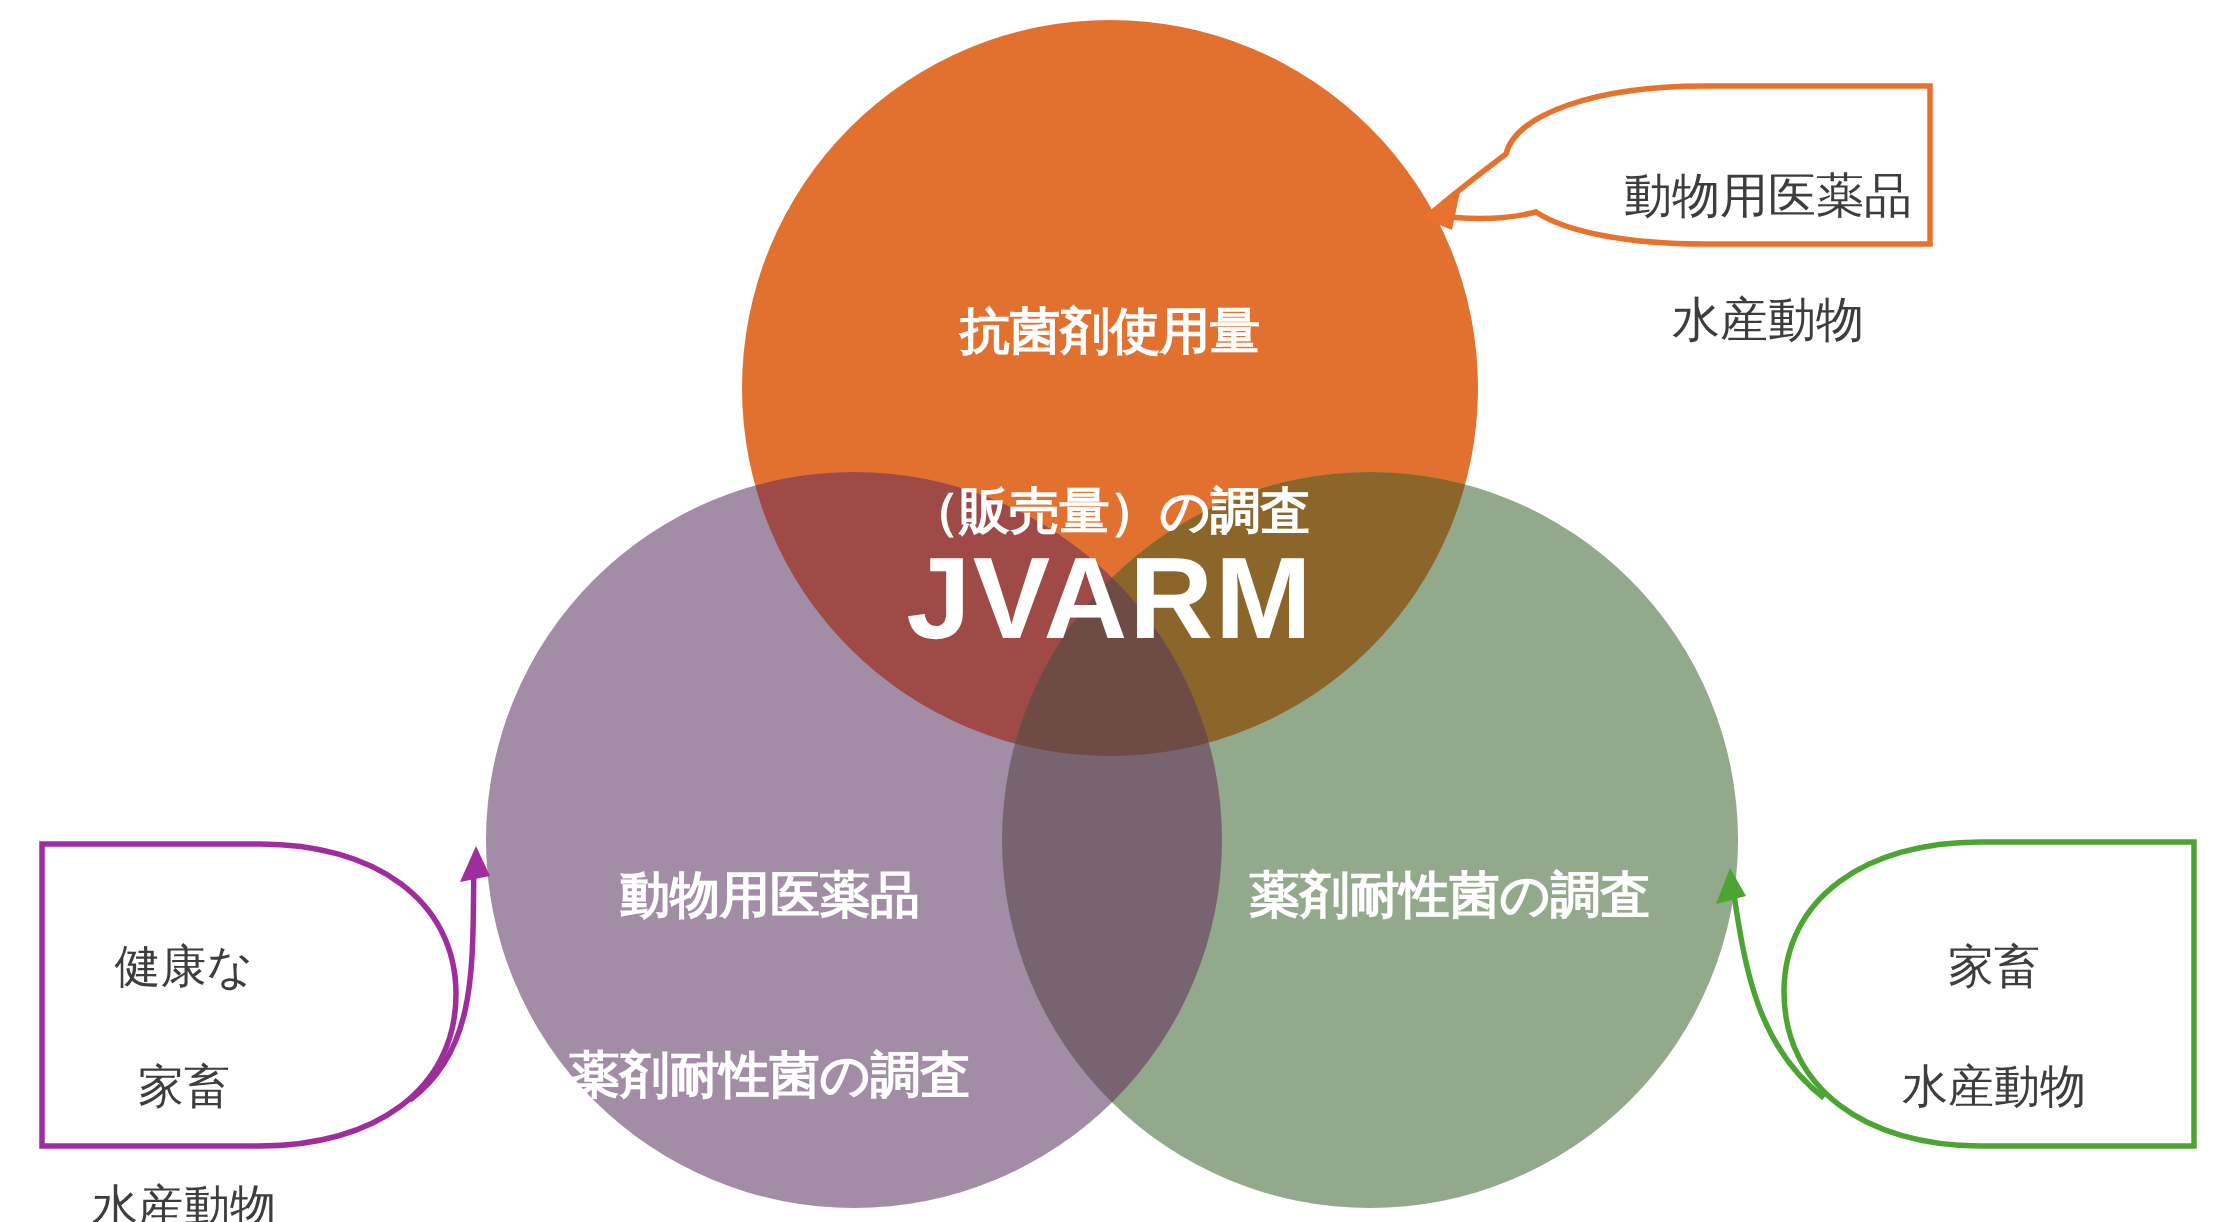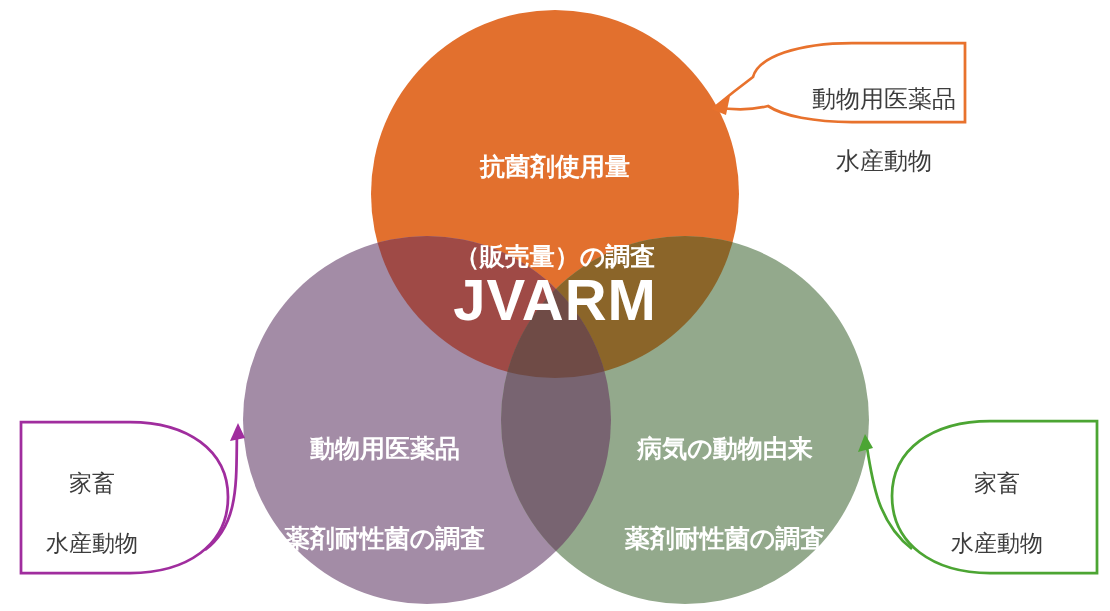--- a/index.html
+++ b/index.html
@@ -94,30 +94,30 @@
   </div>
 
   <div class="overlay center-label" style="left:395px; top:268px;">JVARM</div>
 
   <div class="overlay circle-label" style="left:205px; top:381px;">
     <div>動物用医薬品</div>
     <div>薬剤耐性菌の調査</div>
   </div>
 
   <div class="overlay circle-label" style="left:545px; top:381px;">
-    <div>病気の動物由来</div>
     <div>薬剤耐性菌の調査</div>
   </div>
 
   <div class="overlay callout-text" style="left:812px; top:52px;">
     <div>動物用医薬品</div>
     <div>水産動物</div>
   </div>
 
   <div class="overlay callout-text" style="left:46px; top:438px; line-height:30px; font-size:23px;">
+    <div>健康な</div>
     <div>家畜</div>
     <div>水産動物</div>
     
   </div>
 
   <div class="overlay callout-text" style="left:951px; top:438px; line-height:30px; font-size:23px;">
     <div>家畜</div>
     <div>水産動物</div>
     
   </div>

